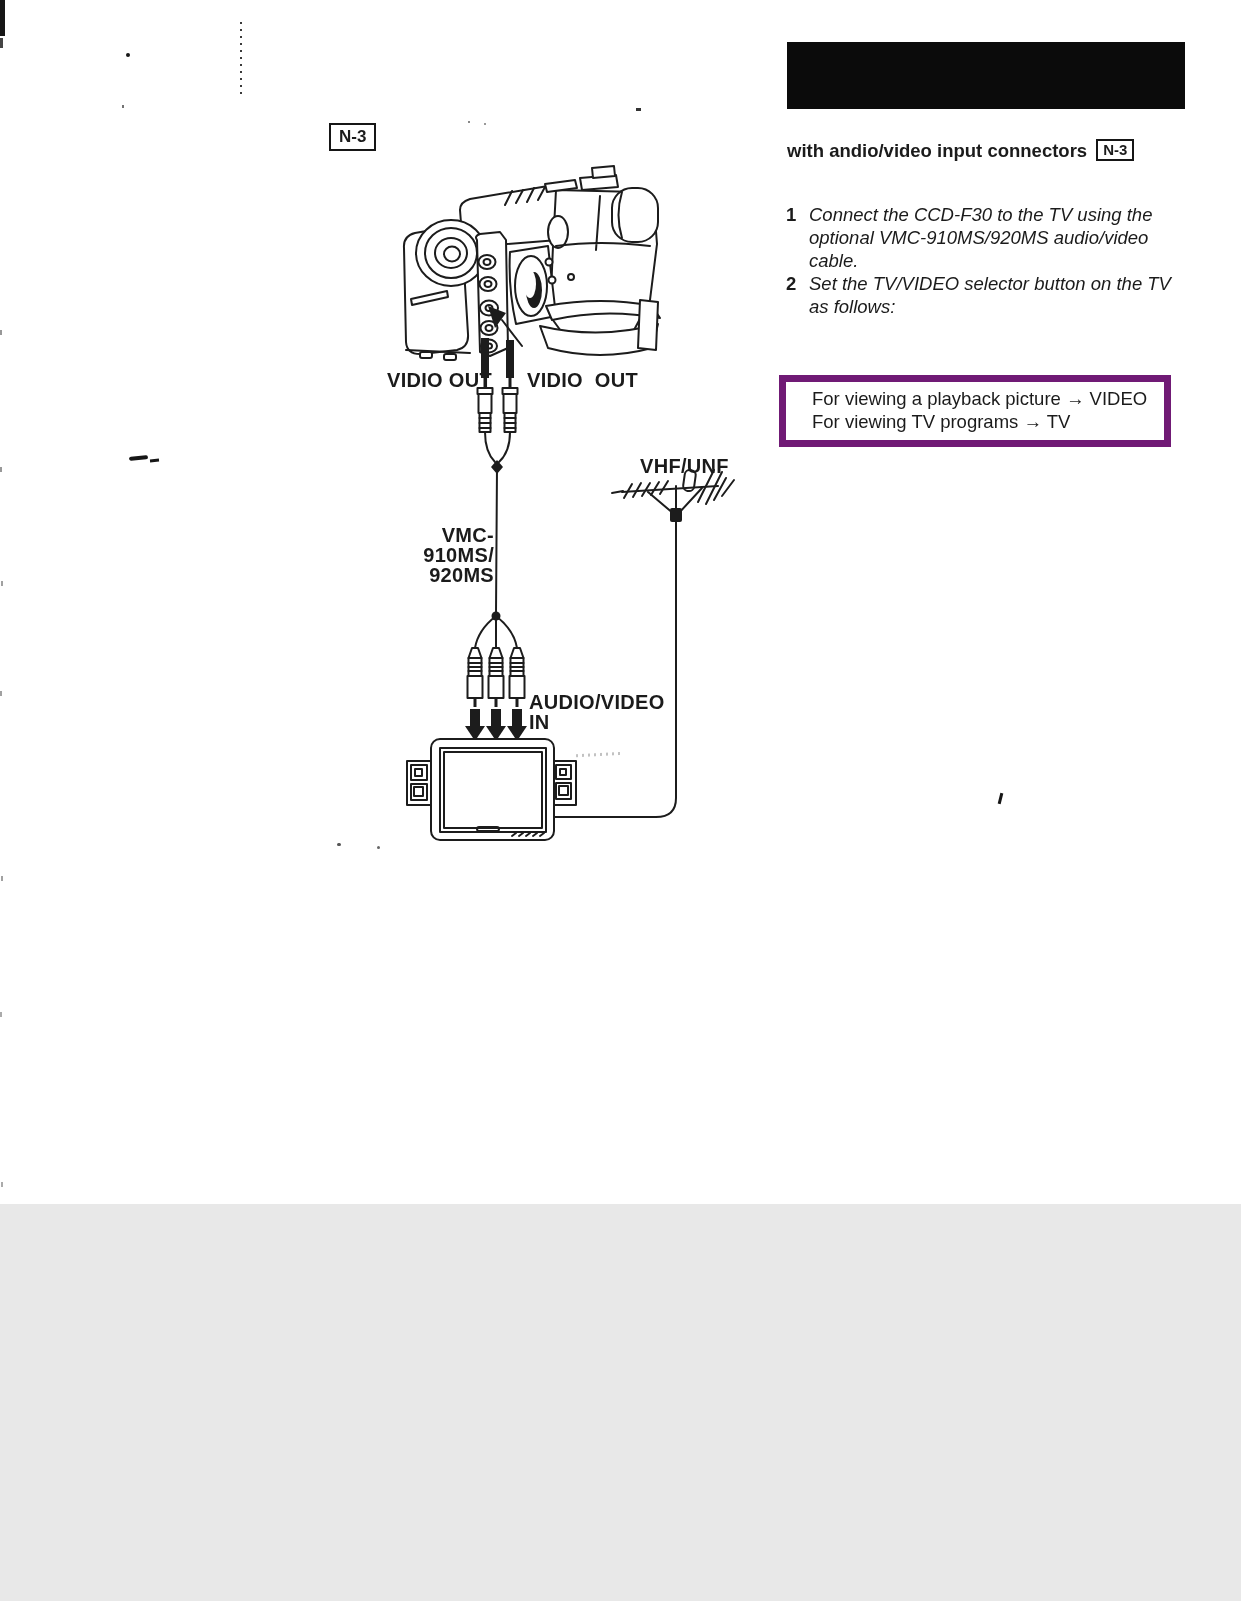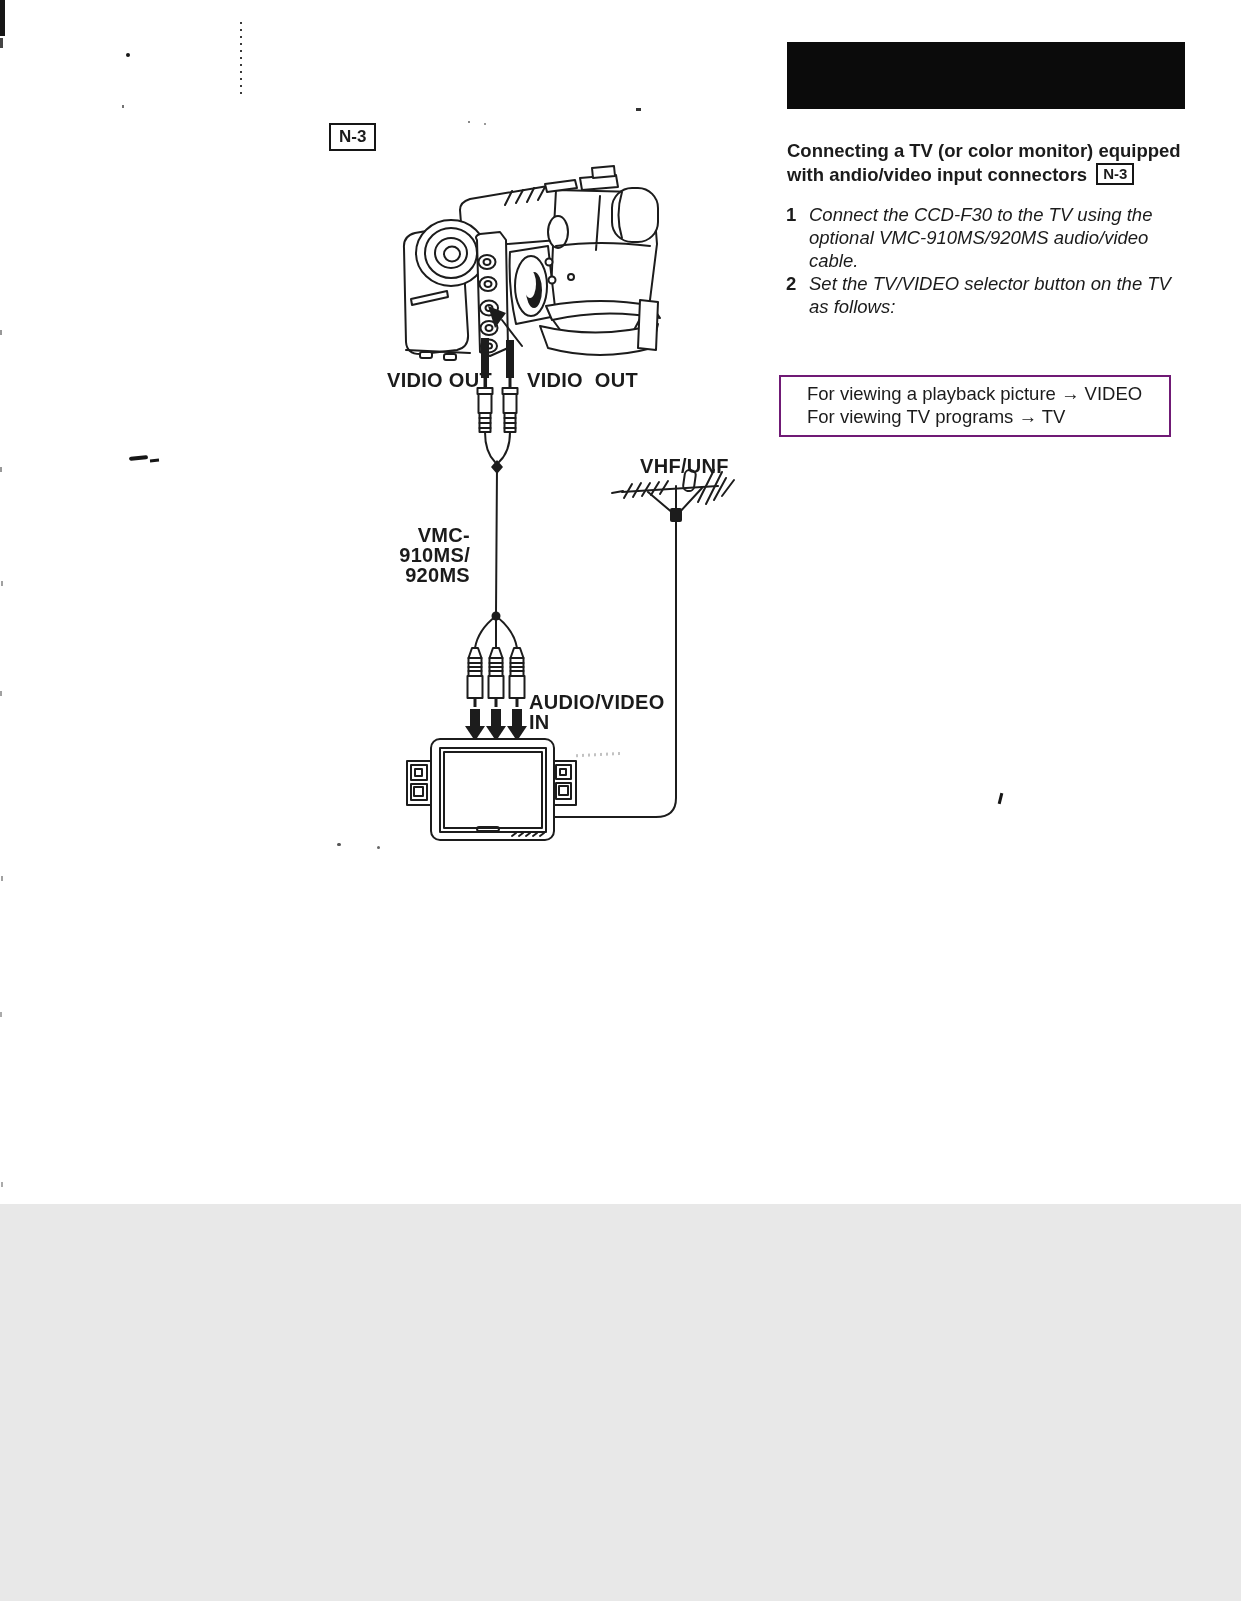--- a/index.html
+++ b/index.html
@@ -12,42 +12,42 @@
   .abs { position:absolute; }
 
   
   .redaction { left:787px; top:42px; width:398px; height:67px; background:#0b0b0b; }
 
   
   .dlabel { position:absolute; font-weight:bold; font-size:20px; letter-spacing:.3px; white-space:nowrap; }
   .lbl-video-out { left:387px; top:369px; }
   .lbl-audio-out { left:527px; top:369px; word-spacing:6px; }
   .lbl-vhf      { left:640px; top:455px; }
-  .lbl-vmc      { left:360px; top:525px; width:110px; text-align:right; line-height:20px; white-space:normal; }
+  .lbl-vmc      { left:384px; top:525px; width:110px; text-align:right; line-height:20px; white-space:normal; }
   .lbl-avin     { left:529px; top:692px; line-height:20px; white-space:normal; }
 
   
   .tagbox {
     display:inline-block; border:2px solid #161616; padding:1px 8px 2px;
     font-weight:bold; font-size:17px; line-height:21px; background:#fff;
   }
   .diagram-tag { left:329px; top:123px; }
   .inline-tag {
     border-width:2px; font-size:15px; padding:0 5px 1px; margin-left:9px;
     vertical-align:2px; line-height:17px;
   }
 
   
   .heading { left:787px; top:139px; font-size:18.5px; font-weight:bold; line-height:24px; white-space:nowrap; }
   .bodytext { left:786px; top:203px; width:394px; font-size:18.5px; line-height:23px; }
   .step { display:flex; }
   .step-num { width:23px; flex:none; font-weight:bold; }
   .step-text { flex:1;font-style:italic; }
   .selector-box {
-    left:779px; top:375px; width:392px; border:2px solid #701a75;
+    left:779px; top:375px; width:392px; border:7px solid #701a75;
     padding:5px 4px 7px 26px; font-size:18.5px; line-height:23px; background:#fff;
   }
 
   .page-number { left:320px; top:1391px; font-size:39px; letter-spacing:1px; }
 
   
   .art { position:absolute; background:#161616; }
   .a-corner1 { left:0; top:0; width:5px; height:36px; }
   .a-corner2 { left:0; top:38px; width:3px; height:10px; opacity:.8; }
   .a-dotcol  { left:240px; top:22px; width:2px; height:76px;
@@ -285,21 +285,20 @@
   <div class="dlabel lbl-vmc">
     <span style="display:block">VMC-910MS/</span>
     <span style="display:block">920MS</span>
   </div>
   <div class="dlabel lbl-avin">
     <span style="display:block">AUDIO/VIDEO</span>
     <span style="display:block">IN</span>
   </div>
 
   <div class="abs heading">
-    <div>Connecting a TV (or color monitor) equipped</div>
     <div><span>with andio/video input connectors</span><span class="tagbox inline-tag">N-3</span></div>
   </div>
 
   <div class="abs bodytext">
     <div class="step">
       <span class="step-num">1</span>
       <span class="step-text">Connect the CCD-F30 to the TV using the optional VMC-910MS/920MS audio/video cable.</span>
     </div>
     <div class="step">
       <span class="step-num">2</span>

